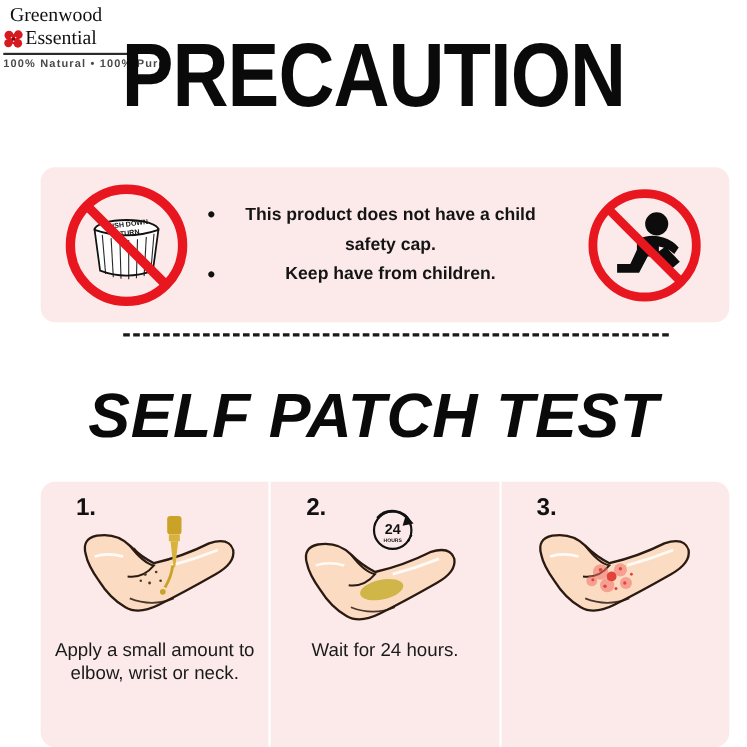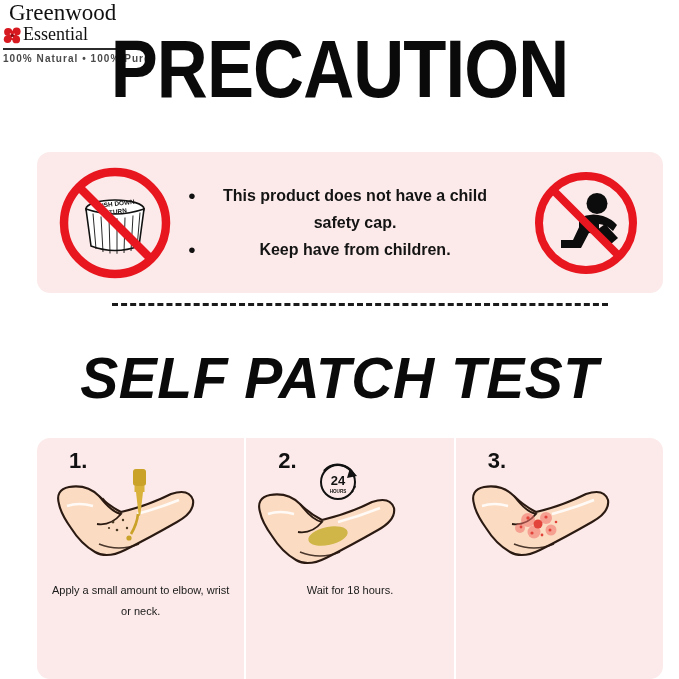--- a/index.html
+++ b/index.html
@@ -18,21 +18,21 @@
 
   
   .logo {
     position: absolute;
     left: 3px;
     top: 2px;
     width: 124px;
   }
   .logo-line1 {
     font-family: "Liberation Serif", serif;
-    font-size: 23px;
+    font-size: 18px;
     line-height: 22px;
     color: #111111;
     letter-spacing: 0px;
     padding-left: 6px;
   }
   .logo-row2 {
     display: flex;
     align-items: center;
     margin-top: -1px;
   }
@@ -185,26 +185,27 @@
     top: 10px;
     font-size: 22px;
     font-weight: bold;
     color: #111;
   }
   .step-art {
     height: 140px;
     width: 100%;
     display: flex;
     align-items: center;
+    justify-content: center;
     padding-top: 16px;
     box-sizing: border-box;
   }
   .step-art svg { display: block; }
   .step-cap {
-    font-size: 11px;
+    font-size: 17px;
     line-height: 21px;
     text-align: center;
     color: #1a1a1a;
     padding: 0 12px;
     margin-top: 2px;
   }
 </style>
 </head>
 <body>
 
@@ -344,21 +345,21 @@
         <path d="M14 56 Q10 42 24 39 Q42 36 54 48 Q64 58 76 64 Q102 58 126 46
                  Q144 40 148 52 Q150 64 132 74 Q104 90 80 102 Q62 111 50 104
                  Q36 96 26 80 Q16 66 14 56 Z" fill="#FBDCC3" stroke="#2b1a12" stroke-width="2.1" stroke-linejoin="round"></path>
         <path d="M54 48 Q66 64 76 66 Q66 78 52 76" fill="none" stroke="#2b1a12" stroke-width="1.8"></path>
         <path d="M22 58 Q34 54 48 58" fill="none" stroke="#ffffff" stroke-width="2.4" opacity="0.85"></path>
         <path d="M92 66 Q114 60 134 52" fill="none" stroke="#ffffff" stroke-width="2.6" opacity="0.85"></path>
         <ellipse cx="82" cy="80" rx="20" ry="9" fill="#C9B037" opacity="0.88" transform="rotate(-12 82 80)"></ellipse>
         <path d="M54 96 Q74 104 94 96" fill="none" stroke="#2b1a12" stroke-width="1.6" opacity="0.85"></path>
       </svg>
     </div>
-    <div class="step-cap">Wait for 18 hours.</div>
+    <div class="step-cap">Wait for 24 hours.</div>
   </div>
 
   <div class="step">
     <div class="step-num">3.</div>
     <div class="step-art">
       <svg width="170" height="120" viewBox="0 0 170 120">
         <path d="M18 48 Q14 34 28 31 Q46 28 58 40 Q68 50 80 56 Q106 50 130 38
                  Q148 32 152 44 Q154 56 136 66 Q108 82 84 94 Q66 103 54 96
                  Q40 88 30 72 Q20 58 18 48 Z" fill="#FBDCC3" stroke="#2b1a12" stroke-width="2.1" stroke-linejoin="round"></path>
         <path d="M58 40 Q70 56 80 58 Q70 70 56 68" fill="none" stroke="#2b1a12" stroke-width="1.8"></path>

